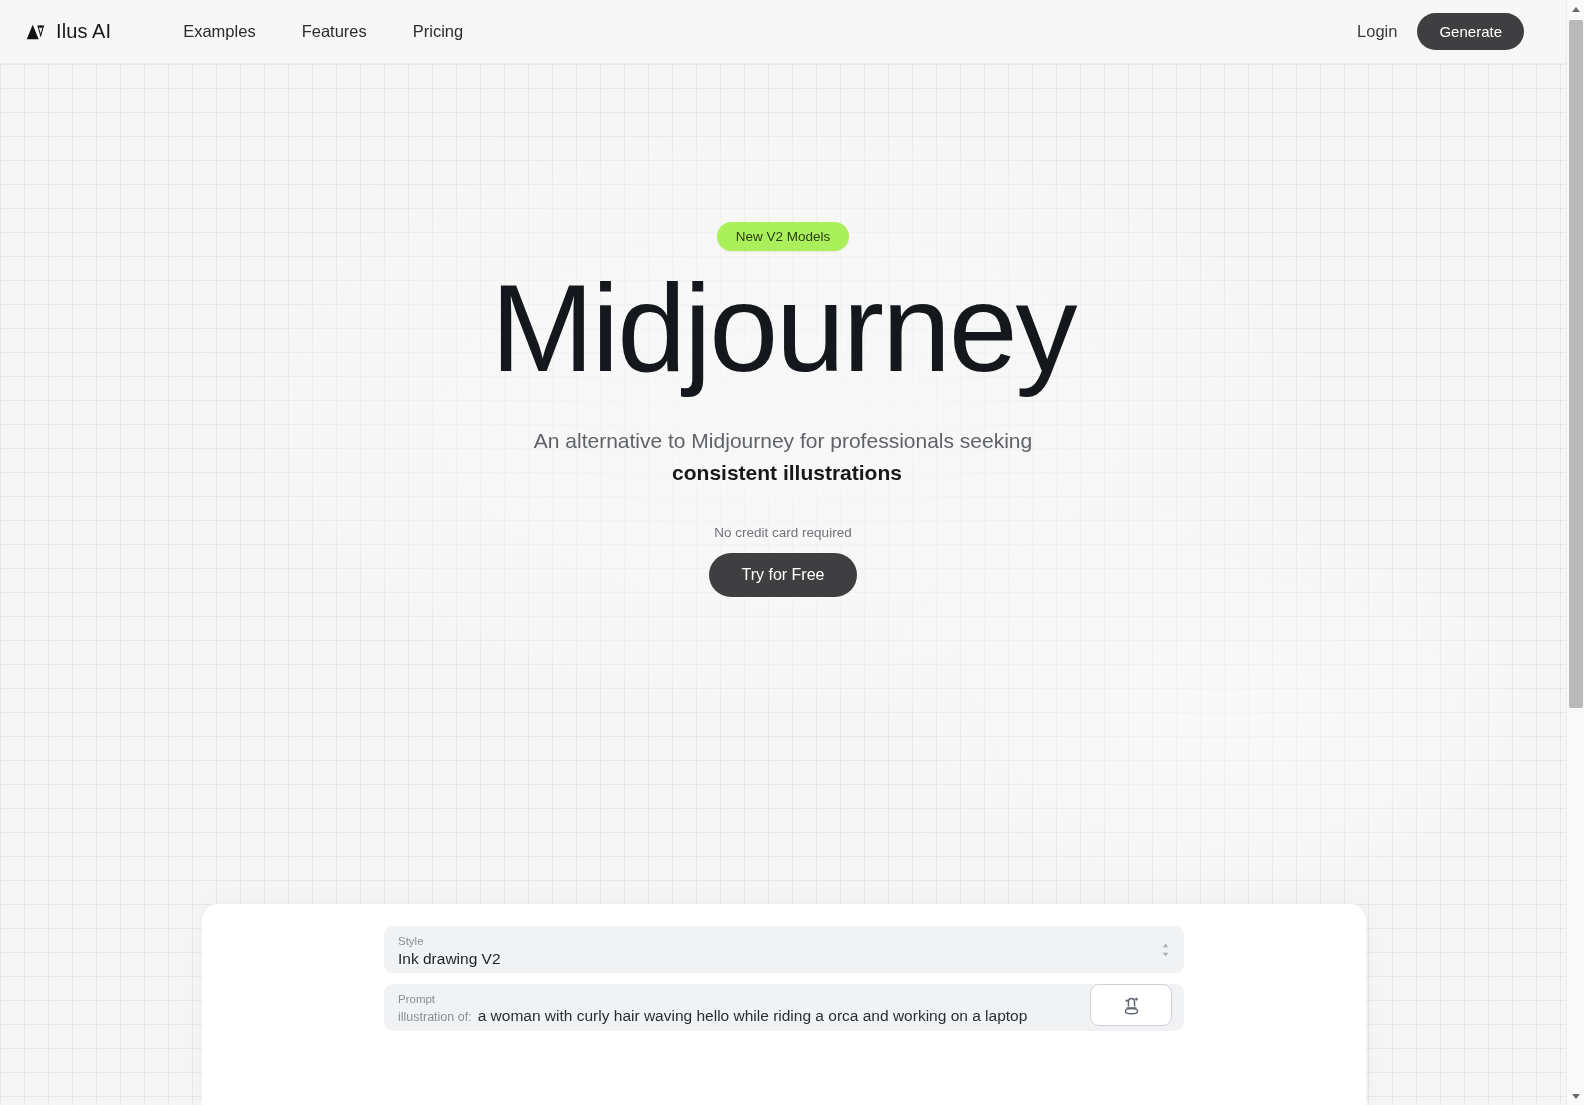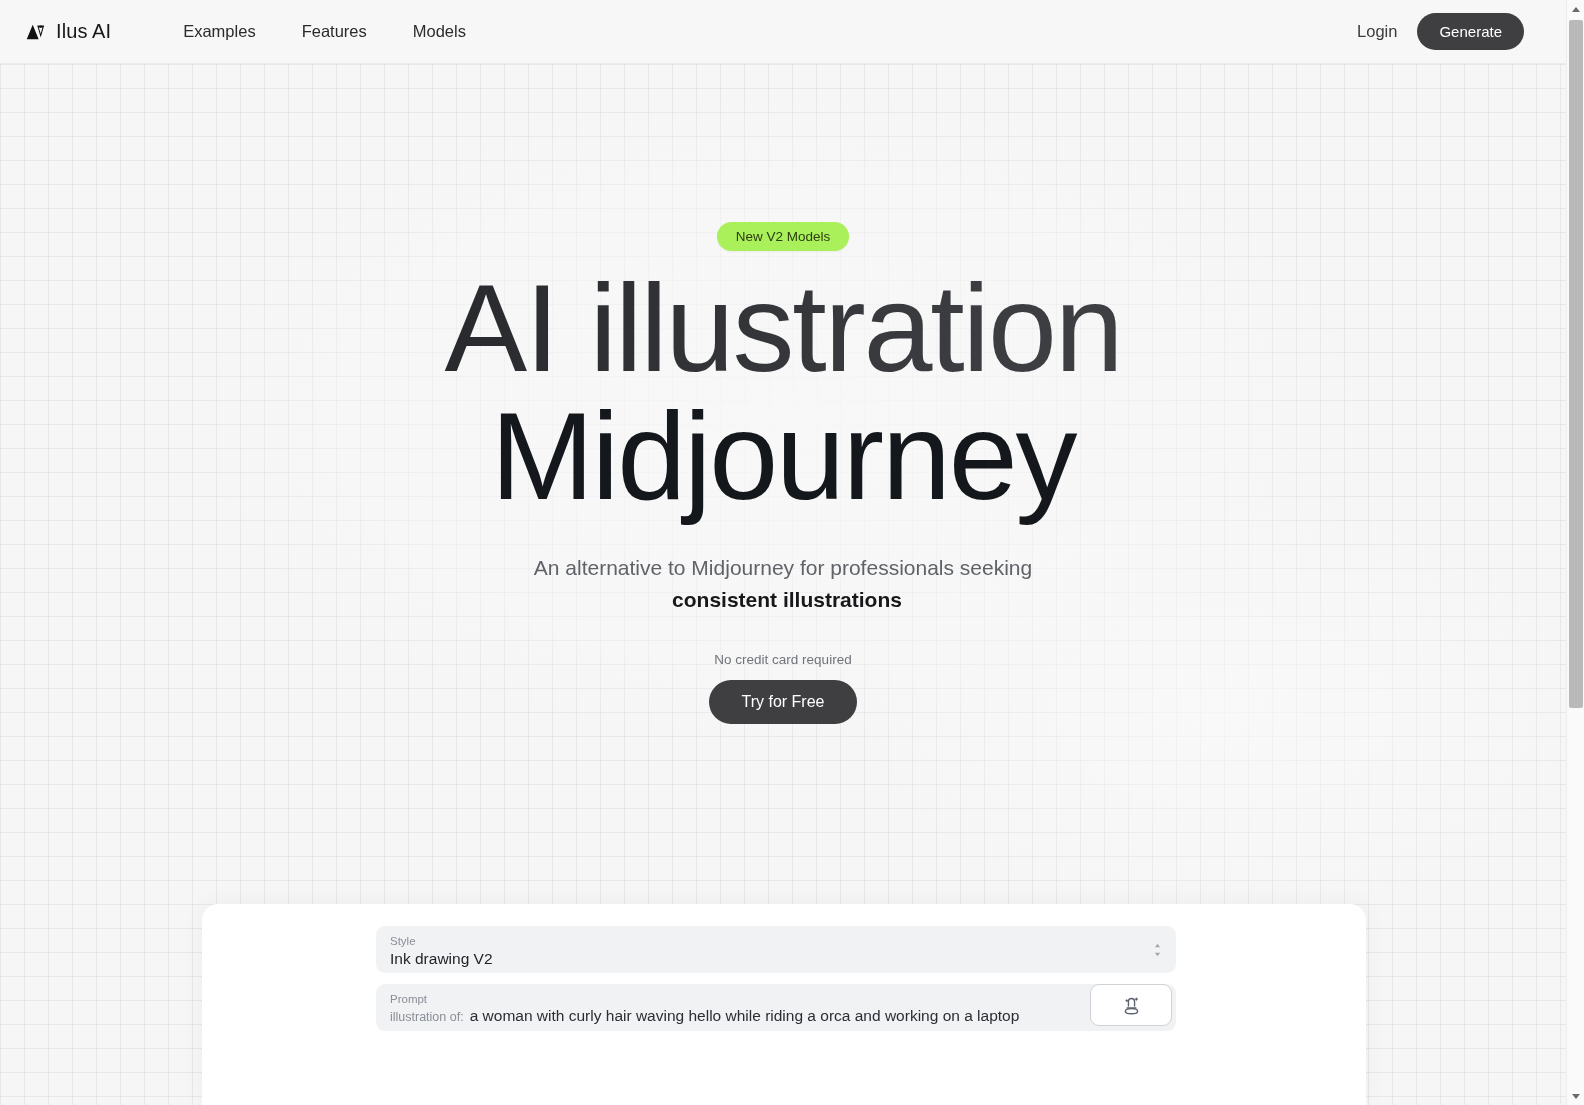--- a/index.html
+++ b/index.html
@@ -79,21 +79,21 @@
     font-family:"Liberation Sans", sans-serif;
   }
 
   
   .form-card{
     position:absolute; left:202px; top:904px; width:1164px; height:201px;
     background:#fff; border-radius:16px 16px 0 0;
     box-shadow:0 -1px 24px rgba(0,0,0,0.045);
     z-index:12;
   }
-  .field-col{ position:absolute; left:174px; top:22px; width:800px; }
+  .field-col{ position:absolute; left:182px; top:22px; width:800px; }
   .field{
     background:#f1f2f4; border-radius:9px; position:relative;
   }
   .field-style{ height:47px; padding:8px 14px; }
   .field-prompt{ height:47px; padding:8px 14px; margin-top:11px; width:800px; }
   .field-label{ font-size:11.5px; color:#8a8e96; line-height:1.25; }
   .field-value{ font-size:15.5px; color:#1d2126; line-height:1.3; margin-top:1px; }
   .prompt-line{ display:flex; align-items:baseline; gap:6px; margin-top:1px; }
   .prompt-prefix{ font-size:12.5px; color:#8a8e96; }
   .prompt-text{ font-size:15.5px; color:#2a2e34; }
@@ -141,35 +141,34 @@
           <path d="M14.5 5 L22 5 L18.2 18 Z" fill="#111"></path>
           <path d="M16.2 7.2 L20.2 7.2 L18.2 14 Z" fill="#f7f7f7"></path>
           <circle cx="18.2" cy="6.2" r="1.25" fill="#111"></circle>
         </svg>
       </span>
       <span class="brand-name">Ilus AI</span>
     </div>
     <div class="nav-links">
       <span class="nav-link">Examples</span>
       <span class="nav-link">Features</span>
-      <span class="nav-link">Models</span>
+      <span class="nav-link">Pricing</span>
     </div>
     <div class="nav-right">
       <span class="login-link">Login</span>
       <button class="generate-btn">Generate</button>
     </div>
   </div>
 
   <div class="hero">
     <div class="badge-wrap">
       <span class="badge">New V2 Models</span>
     </div>
 
     <h1 class="headline">
-      <span class="l1">AI illustration</span>
       <span class="l2">Midjourney</span>
     </h1>
 
     <div class="subtitle">
       <span>An alternative to Midjourney for professionals seeking</span>
       <b>consistent illustrations</b>
     </div>
 
     <div class="nocard">No credit card required</div>
     <button class="try-btn">Try for Free</button>

